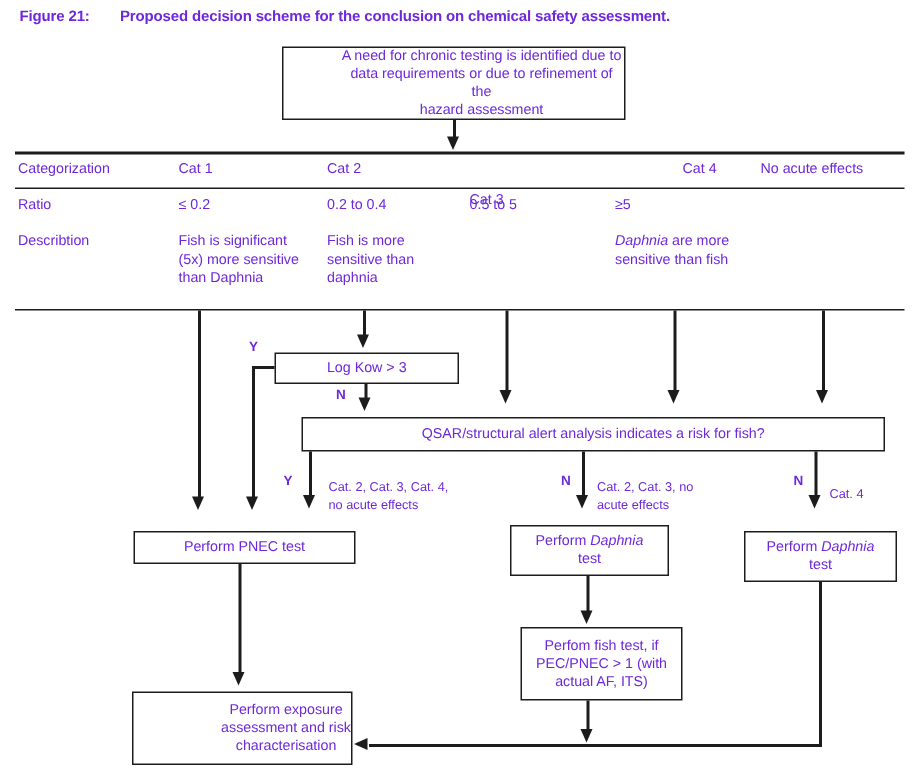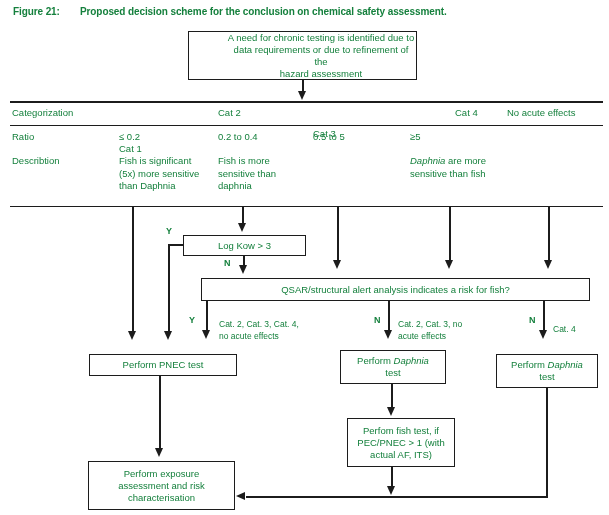--- a/index.html
+++ b/index.html
@@ -1,18 +1,18 @@
 <!DOCTYPE html>
 <html><head>
 <meta charset="utf-8">
 <style>
   html,body { margin:0; padding:0; background:#ffffff; }
   .page {
     position:relative; width:609px; height:515px; background:#ffffff;
-    font-family:"Liberation Sans", sans-serif; color:#15803d; overflow:hidden;text-decoration:underline;
+    font-family:"Liberation Sans", sans-serif; color:#6d28d9; overflow:hidden;text-decoration:underline;
   }
   .abs { position:absolute; }
   .fig-label { font-weight:bold; font-size:10px; letter-spacing:-0.1px; }
   .fig-title { font-weight:bold; font-size:10px; letter-spacing:-0.1px; }
 
   
   .fbox {
     position:absolute; box-sizing:border-box; border:1.8px solid #1c1c1c; background:#ffffff;
     display:flex; align-items:center; justify-content:center;
   }
@@ -49,21 +49,21 @@
     <span class="boxtext">A need for chronic testing is identified due to
 data requirements or due to refinement of the
 hazard assessment</span>
   </div>
 
   <div class="vline" style="left:302px; top:80px; height:12px;"></div>
   <div class="ah-down" style="left:298px; top:91px;"></div>
 
   <div class="rule" style="left:10px; top:101px; width:593px; height:2px;"></div>
   <div class="cell" style="left:12px;  top:107px;">Categorization</div>
-  <div class="cell" style="left:119px; top:107px;margin-top:36px;">Cat 1</div>
+  <div class="cell" style="left:119px; top:107px;">Cat 1</div>
   <div class="cell" style="left:218px; top:107px;">Cat 2</div>
   <div class="cell" style="left:313px; top:107px;margin-top:21px;">Cat 3</div>
   <div class="cell" style="left:410px; top:107px;margin-left:45px;">Cat 4</div>
   <div class="cell" style="left:507px; top:107px;">No acute effects</div>
   <div class="rule" style="left:10px; top:124.5px; width:593px; height:1.4px;"></div>
 
   <div class="cell" style="left:12px;  top:131px;">Ratio</div>
   <div class="cell" style="left:119px; top:131px;">≤ 0.2</div>
   <div class="cell" style="left:218px; top:131px;">0.2 to 0.4</div>
   <div class="cell" style="left:313px; top:131px;">0.5 to 5</div>
@@ -154,19 +154,19 @@
   </div>
 
   <div class="vline" style="left:391px; top:467px; height:20px;"></div>
   <div class="ah-down" style="left:387px; top:486px;"></div>
 
   <div class="vline" style="left:546px; top:388px; height:109.6px;"></div>
 
   <div class="hline" style="left:246px; top:496px; width:301.6px;"></div>
   <div class="ah-left" style="left:236px; top:492px;"></div>
 
-  <div class="fbox" style="left:88px; top:461px; width:147px; height:49px;">
+  <div class="fbox" style="left:88px; top:461px; width:147px; height:49px;justify-content:flex-end;">
     <span class="boxtext">Perform exposure
 assessment and risk
 characterisation</span>
   </div>
 
 </div>
 
 </body></html>

